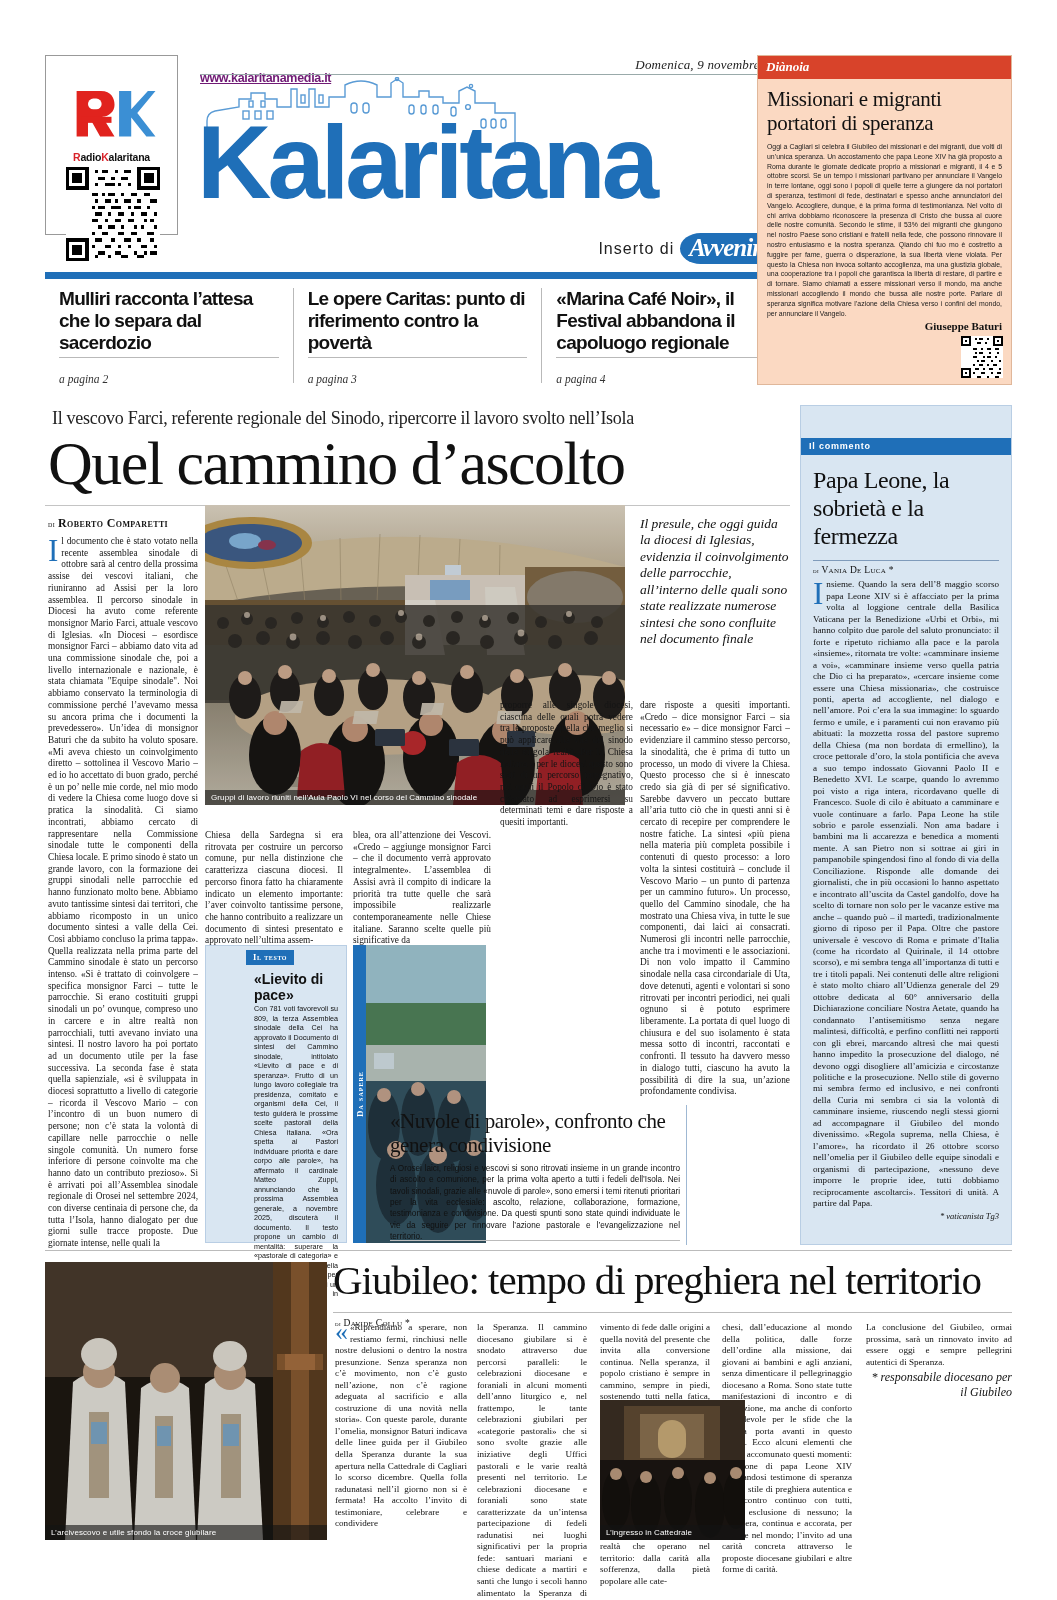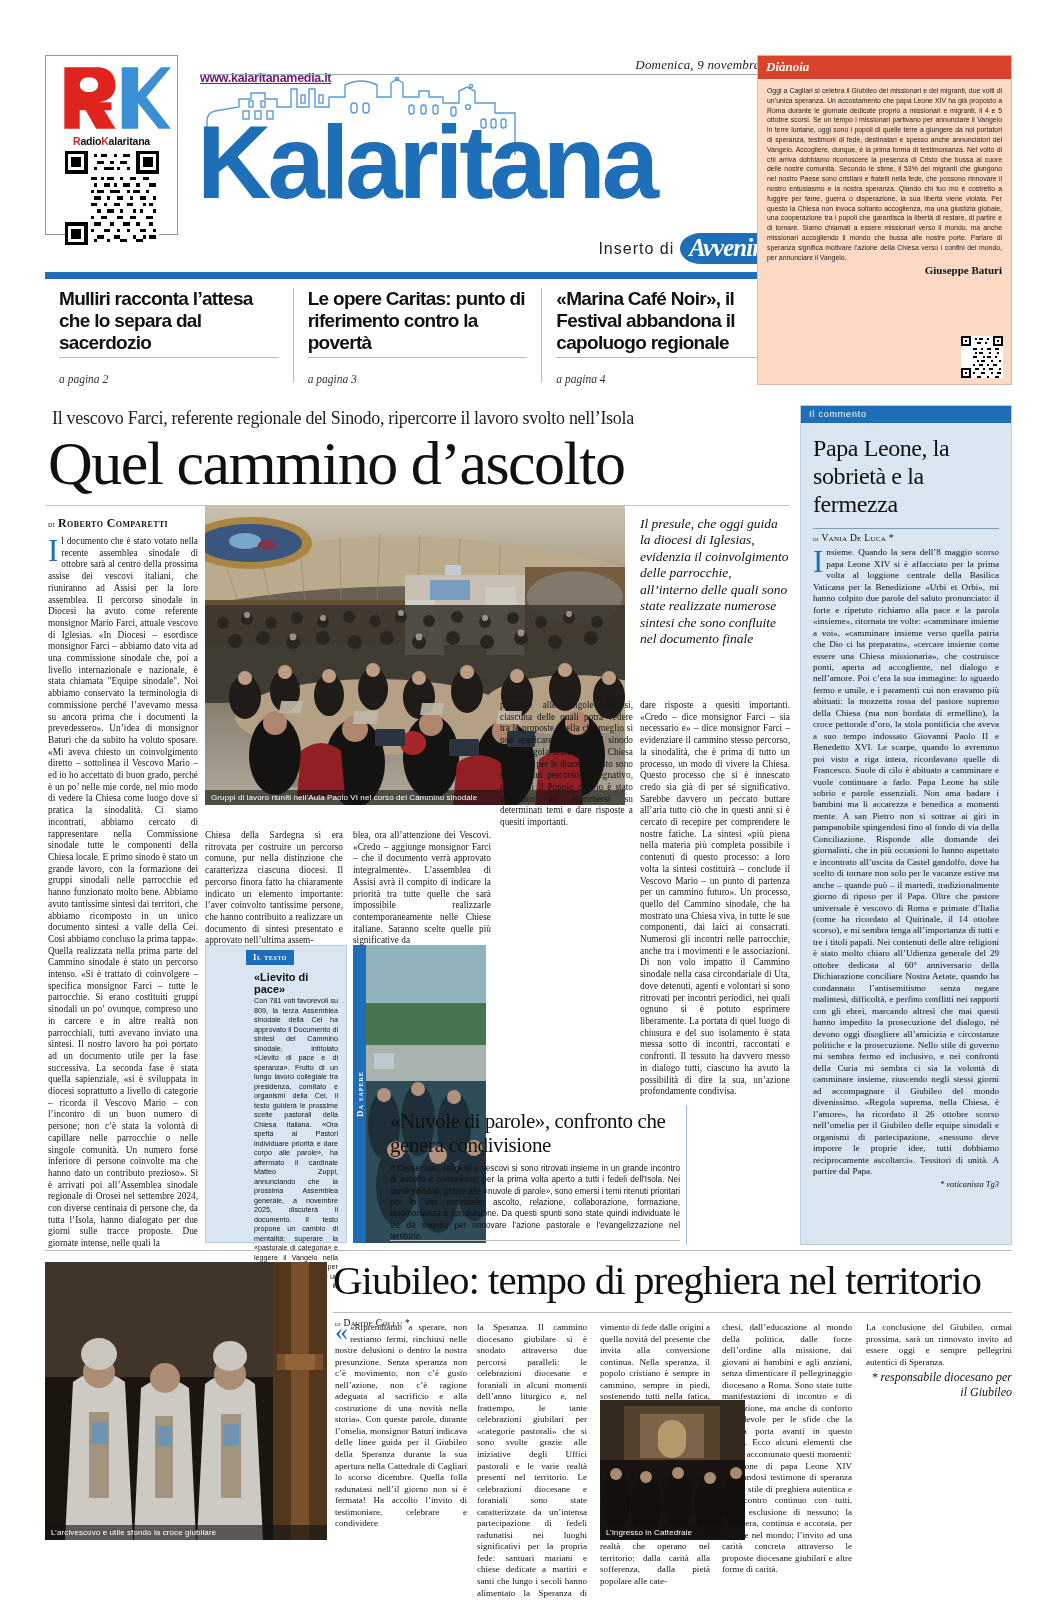--- a/index.html
+++ b/index.html
@@ -9,21 +9,21 @@
     font-family: "Liberation Serif", serif;
     color: #111;
     overflow: hidden;
   }
   .page { position: relative; width: 1057px; height: 1600px; padding: 0; }
 
   
   .masthead { position: absolute; left: 45px; top: 55px; width: 745px; height: 205px; }
   .logo-box {
     position: absolute; left: 0; top: 0; width: 133px; height: 180px;
-    border: 1px solid #999; background: #fff; padding: 4px;
+    border: 1px solid #999; background: #fff; padding: 20px;
   }
   .rk-mark { width: 100%; height: 74px; display: block; }
   .rk-name { font-family: "Liberation Sans", sans-serif; font-size: 10.5px; font-weight: bold; text-align: center; letter-spacing: -.2px; margin-top: 1px; }
   .rk-name .r1, .rk-name .k1 { color: #d8232a; }
   .qr { width: 94px; height: 94px; display: block; margin: 4px auto 0; }
 
   .site-url {
     position: absolute; left: 155px; top: 16px;
     font-family: "Liberation Sans", sans-serif; font-size: 12.5px;
     color: #701a75; font-weight: 600; letter-spacing: -.3px;
@@ -144,21 +144,21 @@
   .col-e { position: absolute; left: 640px; top: 700px; width: 150px; }
 
   
   .commento {
     position: absolute; left: 800px; top: 405px; width: 212px; height: 840px;
     background: #d9e6f2; border: 1px solid #b9cee4;
   }
   .commento-head {
     background: #1f6fb8; color: #fff; padding: 3px 8px 4px;
     font-family: "Liberation Sans", sans-serif; font-size: 9px;
-    font-weight: normal; letter-spacing: .8px;
+    font-weight: bold; letter-spacing: .8px; margin-top: 32px;
   }
   .commento h2 {
     font-family: "Liberation Serif", serif; font-weight: normal;
     font-size: 24px; line-height: 1.16; padding: 12px 12px 0; letter-spacing: -.4px;
   }
   .commento .cm-rule { margin: 10px 12px 4px; border-top: 1px solid #7f9bbb; }
   .commento .cm-by {
     font-family: "Liberation Serif", serif; font-size: 9.5px;
     font-variant: small-caps; padding: 0 12px 4px; letter-spacing: .3px;
   }
@@ -177,21 +177,21 @@
     position: absolute; left: 205px; top: 945px; width: 142px; height: 298px;
     background: #d9e6f2; border: 1px solid #b9cee4; padding-left: 40px;
   }
   .iltesto-head {
     background: #1f6fb8; color: #fff; padding: 2px 7px 3px;
     font-family: "Liberation Serif", serif; font-size: 8.5px;
     font-weight: bold; font-variant: small-caps; letter-spacing: .6px;
     display: inline-block;
   }
   .iltesto h4 {
-    font-family: "Liberation Sans", sans-serif; font-size: 11px; font-weight: bold;
+    font-family: "Liberation Sans", sans-serif; font-size: 14px; font-weight: bold;
     padding: 6px 8px 1px; color: #111;
   }
   .iltesto .tbody {
     font-family: "Liberation Sans", sans-serif; font-size: 7.2px; line-height: 1.32;
     padding: 0 8px 6px; text-align: justify; hyphens: auto;
   }
   .iltesto .tbody .dc::first-letter {
     float: left; font-size: 20px; line-height: .85; padding: 1px 2px 0 0;
     font-weight: bold; color: #1f6fb8;
   }
@@ -424,20 +424,21 @@
       <div class="pg">a pagina 3</div>
     </div>
     <div class="teaser">
       <h3>«Marina Café Noir», il Festival abbandona il capoluogo regionale</h3>
       <div class="pg">a pagina 4</div>
     </div>
   </div>
 
   <div class="dianoia">
     <div class="dianoia-head">Diànoia</div>
+    <h2>Missionari e migranti portatori di speranza</h2>
     <div class="body">Oggi a Cagliari si celebra il Giubileo dei missionari e dei migranti, due volti di un’unica speranza. Un accostamento che papa Leone XIV ha già proposto a Roma durante le giornate dedicate proprio a missionari e migranti, il 4 e 5 ottobre scorsi. Se un tempo i missionari partivano per annunciare il Vangelo in terre lontane, oggi sono i popoli di quelle terre a giungere da noi portatori di speranza, testimoni di fede, destinatari e spesso anche annunciatori del Vangelo. Accogliere, dunque, è la prima forma di testimonianza. Nel volto di chi arriva dobbiamo riconoscere la presenza di Cristo che bussa al cuore delle nostre comunità. Secondo le stime, il 53% dei migranti che giungono nel nostro Paese sono cristiani e fratelli nella fede, che possono rinnovare il nostro entusiasmo e la nostra speranza. Qiando chi fuo mo è costretto a fuggire per fame, guerra o disperazione, la sua libertà viene violata. Per questo la Chiesa non invoca soltanto accoglienza, ma una giustizia globale, una cooperazione tra i popoli che garantisca la libertà di restare, di partire e di tornare. Siamo chiamati a essere missionari verso il mondo, ma anche missionari accogliendo il mondo che bussa alle nostre porte. Parlare di speranza significa motivare l’azione della Chiesa verso i confini del mondo, per annunciare il Vangelo.</div>
     <div class="sign">Giuseppe Baturi</div>
     <svg class="dianoia-qr" viewBox="0 0 21 21" shape-rendering="crispEdges">
       <rect width="21" height="21" fill="#fff"></rect>
       <g fill="#000">
         <rect x="0" y="0" width="5" height="1"></rect>
           <rect x="0" y="4" width="5" height="1"></rect>
         <rect x="0" y="0" width="1" height="5"></rect>
           <rect x="4" y="0" width="1" height="5"></rect>
           <rect x="2" y="2" width="1" height="1"></rect>

